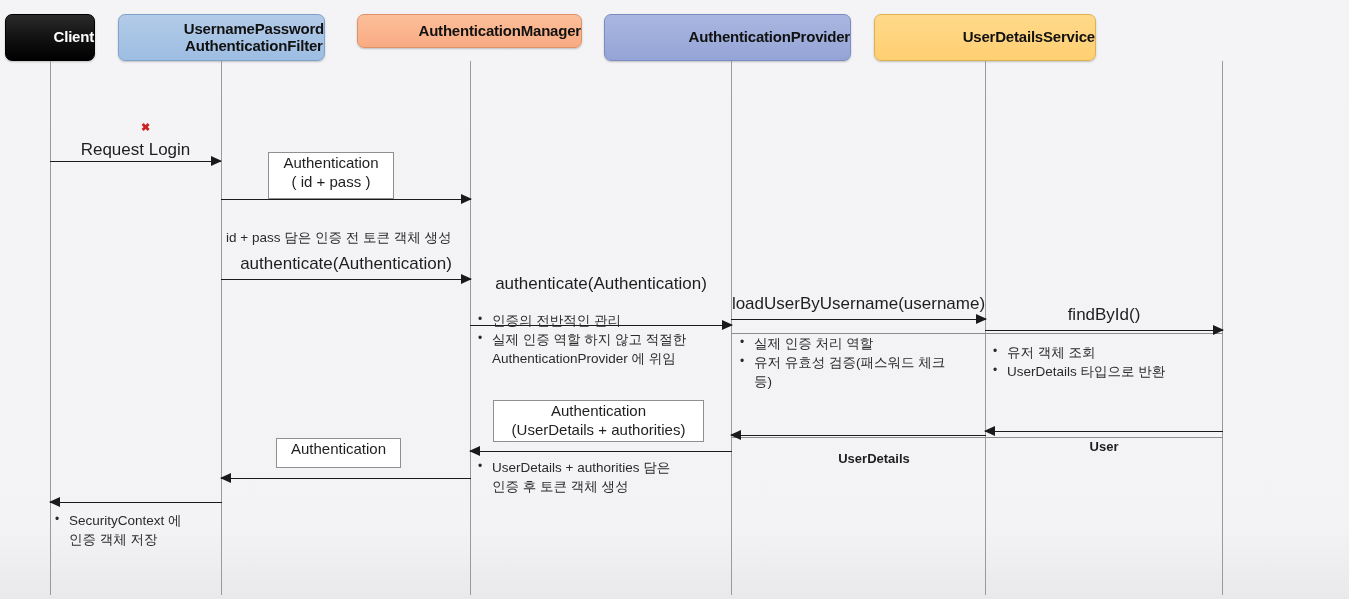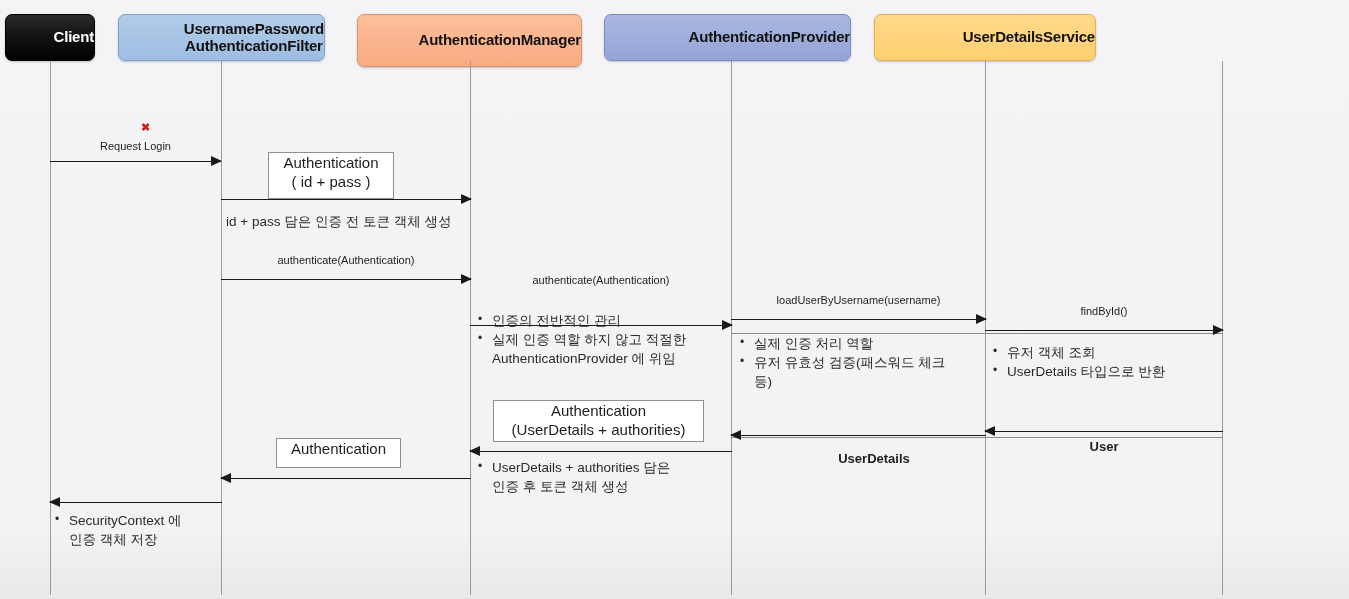--- a/index.html
+++ b/index.html
@@ -103,21 +103,21 @@
     border-left: 11px solid #1a1a1a;
   }
   .arrow.left .head {
     left: -1px;
     border-right: 11px solid #1a1a1a;
   }
 
   
   .msg-label {
     position: absolute;
-    font-size: 11px;
+    font-size: 17px;
     color: #1e1e1e;
     white-space: nowrap;
     text-align: center;
   }
   .msg-label.bold {
     font-weight: bold;
     font-size: 13px;
   }
 
   
@@ -177,21 +177,21 @@
     <span>Client</span>
   </div>
 
   <div class="participant blue" style="left:118px; top:14px; width:207px; height:47px;">
     <span>
       <span>UsernamePassword</span><br>
       <span>AuthenticationFilter</span>
     </span>
   </div>
 
-  <div class="participant orange" style="left:357px; top:14px; width:225px; height:53px;">
+  <div class="participant orange" style="left:357px; top:14px; width:225px; height:34px;">
     <span>AuthenticationManager</span>
   </div>
 
   <div class="participant periwinkle" style="left:604px; top:14px; width:247px; height:47px;">
     <span>AuthenticationProvider</span>
   </div>
 
   <div class="participant yellow" style="left:874px; top:14px; width:222px; height:47px;">
     <span>UserDetailsService</span>
   </div>
@@ -228,21 +228,21 @@
       <span>Authentication</span><br>
       <span>( id + pass )</span>
     </span>
   </div>
 
   <div class="arrow right" style="left:221px; top:194px; width:250px;">
     <div class="shaft"></div>
     <div class="head"></div>
   </div>
 
-  <div class="bullets" style="left:226px; top:212px; width:245px;">
+  <div class="bullets" style="left:226px; top:228px; width:245px;">
     <div class="bullet-row">
       <div class="btext">id + pass 담은 인증 전 토큰 객체 생성</div>
     </div>
   </div>
 
   <div class="msg-label" style="left:221px; top:254px; width:250px;">authenticate(Authentication)</div>
   <div class="arrow right" style="left:221px; top:274px; width:250px;">
     <div class="shaft"></div>
     <div class="head"></div>
   </div>

